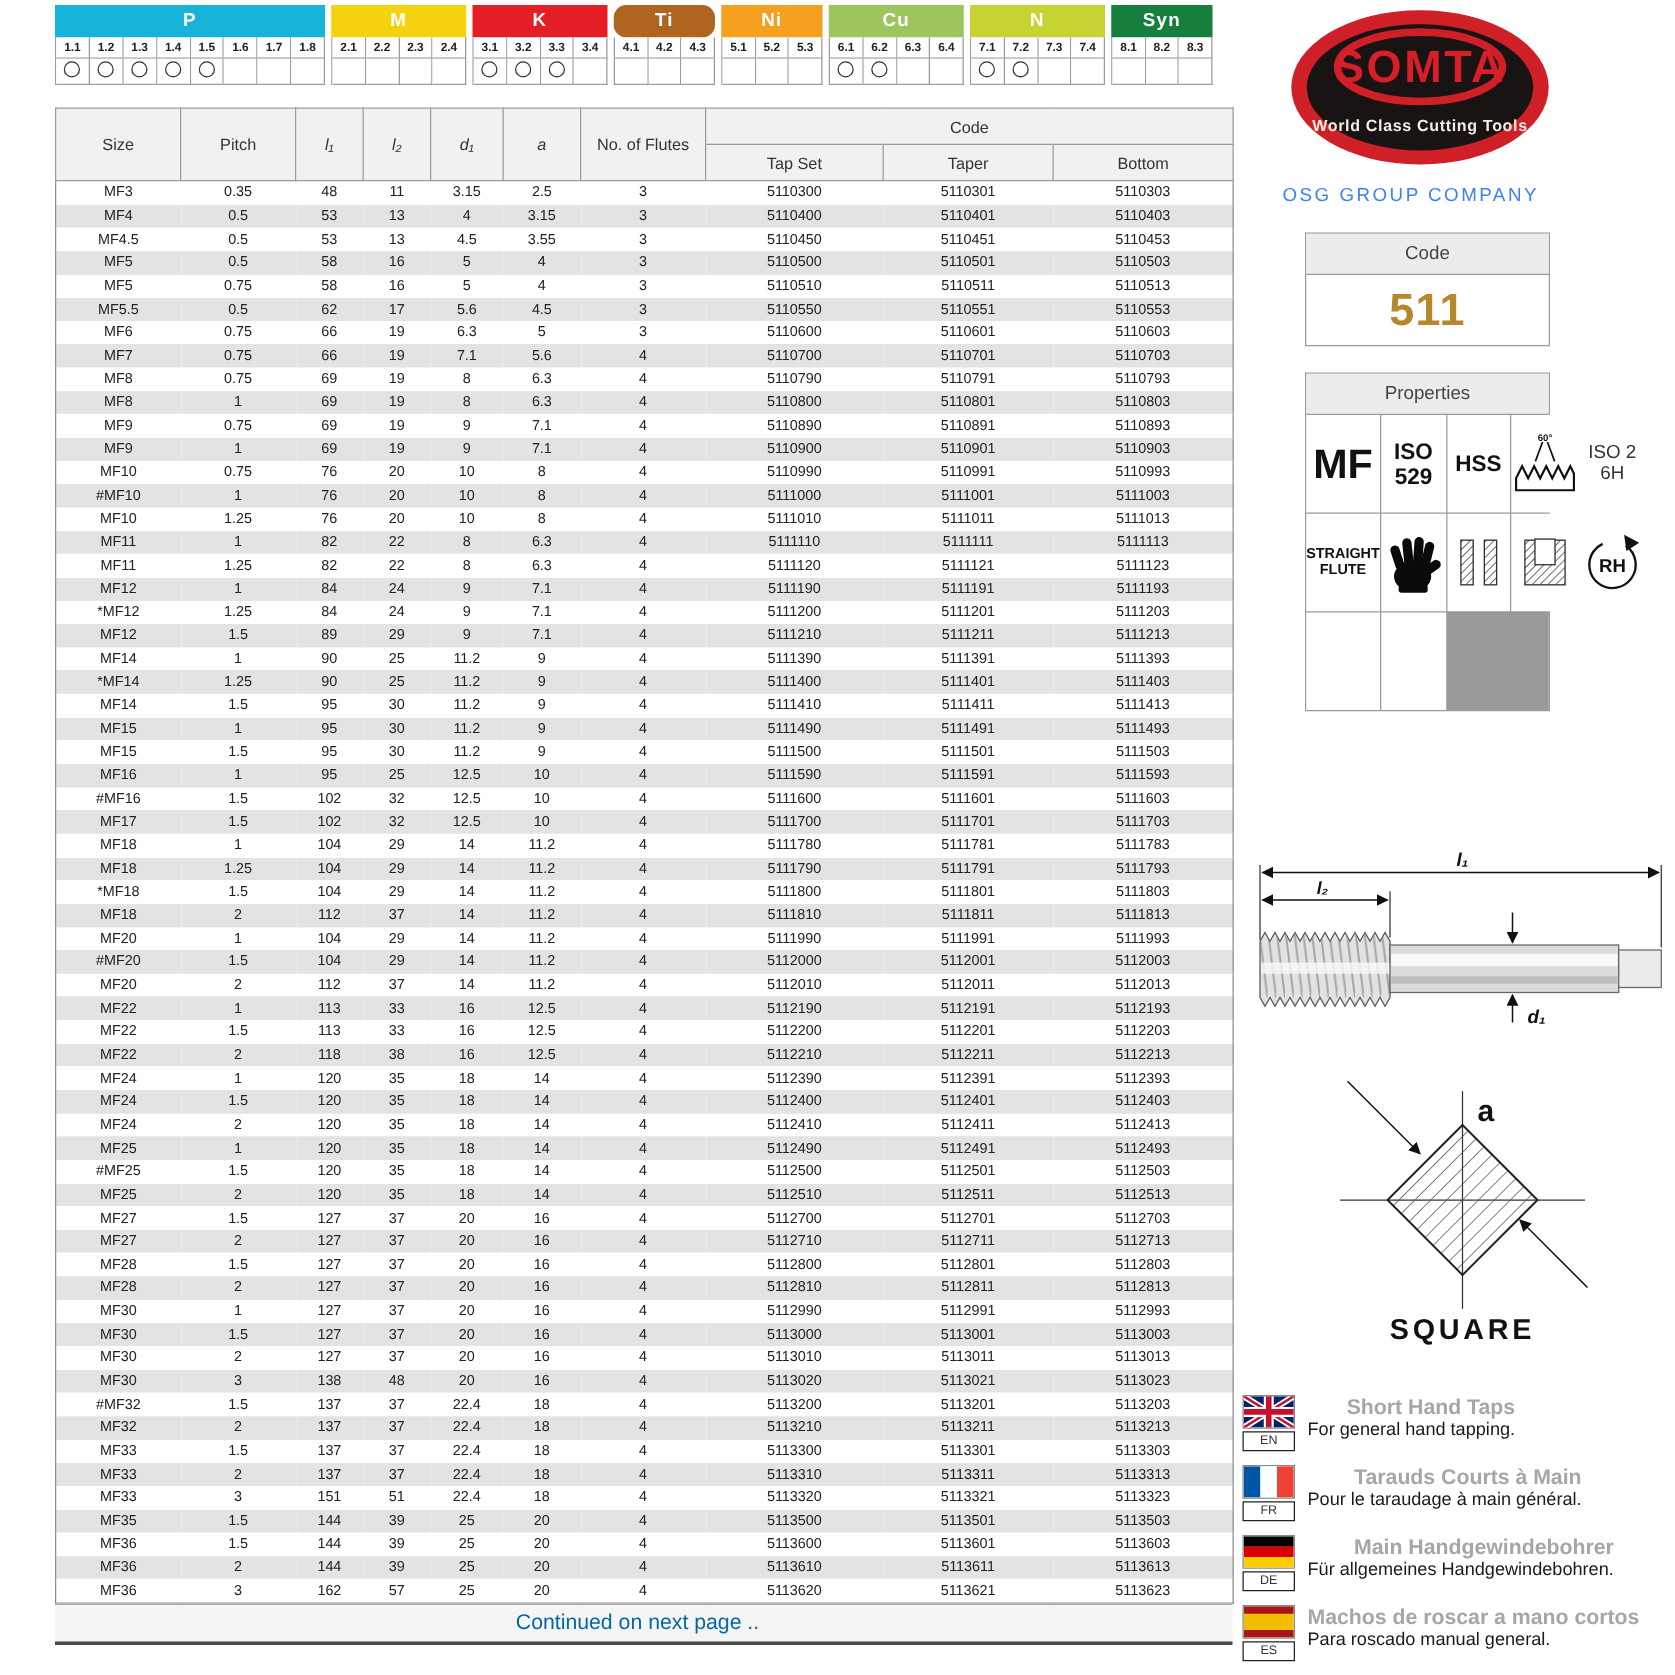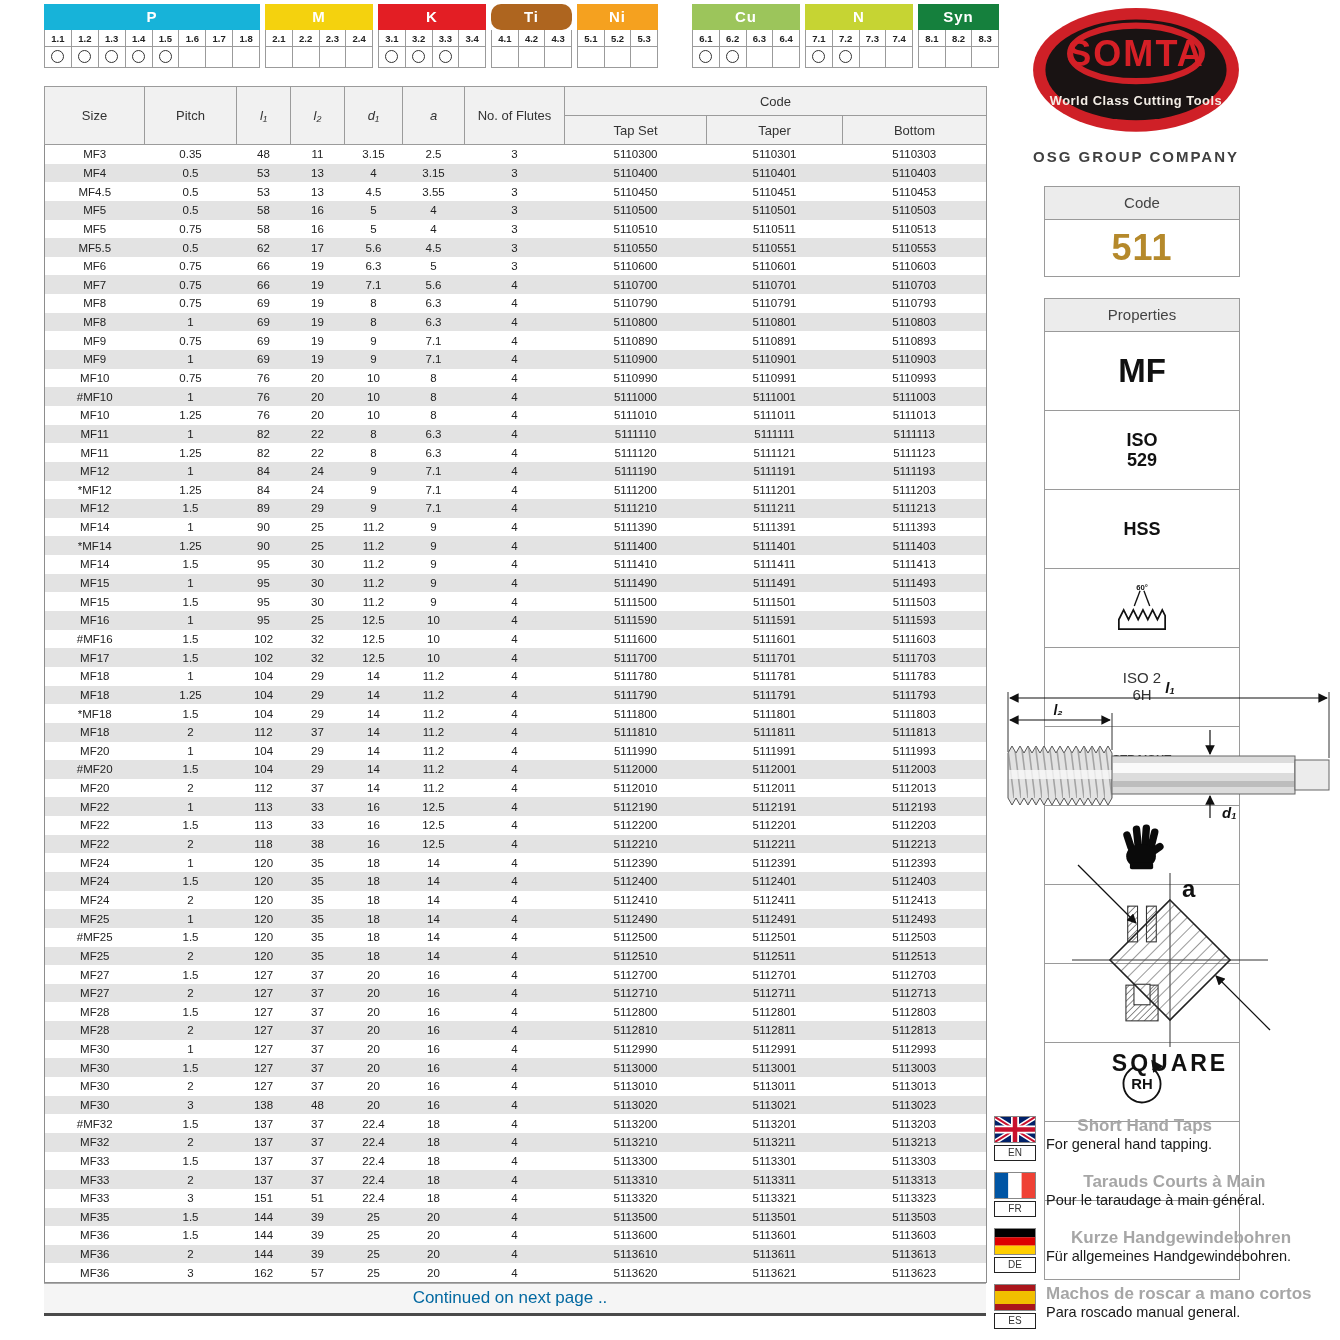--- a/index.html
+++ b/index.html
@@ -28,31 +28,31 @@
   table.spec td{height:18.65px;padding:0;text-align:center;font-size:11.5px;color:#222;
                 overflow:hidden;white-space:nowrap;}
   table.spec tbody tr:nth-child(even) td{background:#e3e3e3;}
   table.spec tbody tr:nth-child(odd)  td{background:#ffffff;}
   table.spec{border:1px solid #8d8d8d;}
   .table-footer{border-top:1px solid #aaa;background:#f5f5f5;text-align:center;
                 font-size:17px;color:#0369a1;padding:4px 10px 5px 0;}
 
   
   .logo-box{position:absolute;left:1026px;top:4px;width:220px;height:140px;}
-  .osg{position:absolute;left:1026px;top:148px;width:220px;text-align:center;
-       font-size:15px;font-weight:bold;color:#404040;letter-spacing:2px;}
+  .osg{position:absolute;left:1026px;top:148px;width:220px;
+       font-size:15px;font-weight:normal;color:#3b82f6;letter-spacing:2px;}
 
   .panel{position:absolute;box-sizing:border-box;border:1.5px solid #9a9a9a;background:#fff;}
   .panel-head{background:#ececec;border-bottom:1.5px solid #9a9a9a;text-align:center;
               font-size:15px;color:#444;height:32px;line-height:32px;}
   .code-box{left:1044px;top:186px;width:196px;}
   .code-val{height:56px;line-height:56px;text-align:center;font-size:36px;font-weight:bold;
             color:#b5892b;letter-spacing:1px;}
   .props-box{left:1044px;top:298px;width:196px;}
-  .pgrid{display:grid;grid-template-columns:1fr;background:#9a9a9a;
+  .pgrid{display:grid;grid-template-columns:1fr 1fr 1fr 1fr 1fr;background:#9a9a9a;
          grid-auto-rows:78px;gap:1px;}
   .pcell{background:#fff;display:flex;flex-direction:column;align-items:center;
          justify-content:center;text-align:center;line-height:1.12;}
   .p-xl{font-size:33px;font-weight:bold;color:#111;}
   .p-lg{font-size:18px;font-weight:bold;color:#111;}
   .p-md{font-size:15px;color:#333;}
   .p-sm{font-size:11.5px;font-weight:bold;color:#111;}
 
   .tap-svg{position:absolute;left:1000px;top:680px;}
   .square-svg{position:absolute;left:1030px;top:845px;}
@@ -145,21 +145,21 @@
           <div class="mcell">5.1</div>
           <div class="mcell">5.2</div>
           <div class="mcell">5.3</div>
         </div>
         <div class="mrow mrow-marks">
           <div class="mcell"></div>
           <div class="mcell"></div>
           <div class="mcell"></div>
         </div>
       </div>
-      <div class="mgroup" style="width: 108px; margin-left: 29px;">
+      <div class="mgroup" style="width: 108px;">
         <div class="mhead" style="background: rgb(156, 197, 91);">Cu</div>
         <div class="mrow">
           <div class="mcell">6.1</div>
           <div class="mcell">6.2</div>
           <div class="mcell">6.3</div>
           <div class="mcell">6.4</div>
         </div>
         <div class="mrow mrow-marks">
           <div class="mcell"><span class="mcircle"></span></div>
           <div class="mcell"><span class="mcircle"></span></div>
@@ -1165,21 +1165,21 @@
           <span class="flag">
             <svg viewBox="0 0 40 25">
               <rect width="40" height="8.4" fill="#000"></rect>
      <rect y="8.3" width="40" height="8.4" fill="#DD0000"></rect>
      <rect y="16.6" width="40" height="8.4" fill="#FFCE00"></rect>
             </svg>
           </span>
           <span class="lang-code">DE</span>
         </div>
         <div class="lang-text">
-          <div class="lang-title">Kurze Handgewindebohren</div>
+          <div class="lang-title">Main Handgewindebohrer</div>
           <div class="lang-desc">Für allgemeines Handgewindebohren.</div>
         </div>
       </div>
       <div class="lang">
         <div class="lang-flagcol">
           <span class="flag">
             <svg viewBox="0 0 40 25">
               <rect width="40" height="25" fill="#F1BF00"></rect>
      <rect width="40" height="6" fill="#AA151B"></rect>
      <rect y="19" width="40" height="6" fill="#AA151B"></rect>

